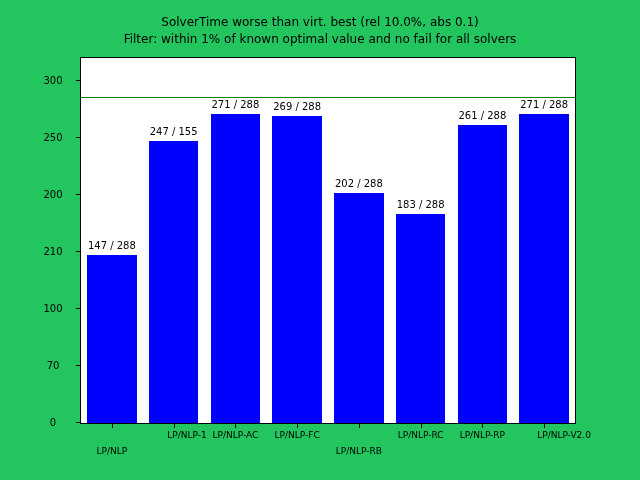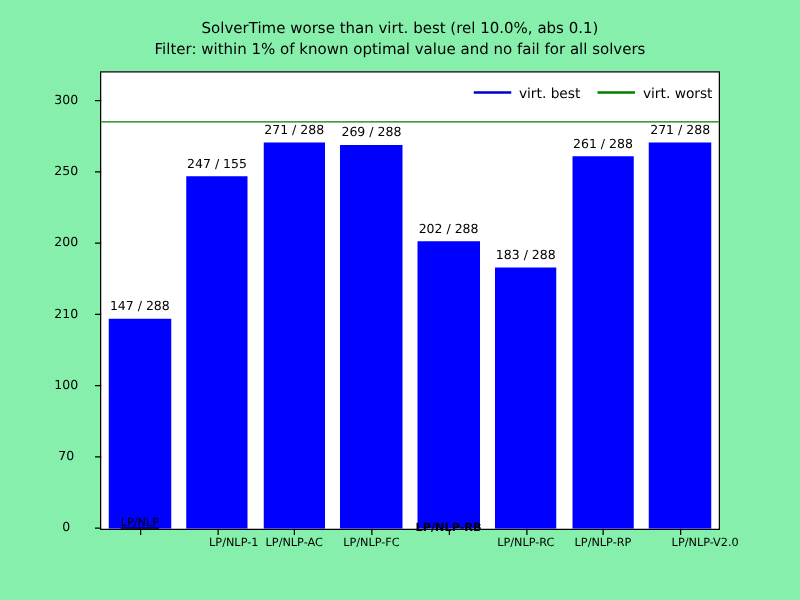--- a/index.html
+++ b/index.html
@@ -10,21 +10,21 @@
   body {
     width: 640px;
     height: 480px;
     font-family: "DejaVu Sans", sans-serif;
     overflow: hidden;
   }
   #figure {
     position: relative;
     width: 640px;
     height: 480px;
-    background: #86efac;
+    background: #22c55e;
   }
   
   #title {
     position: absolute;
     left: 0;
     top: 14px;
     width: 640px;
     text-align: center;
     font-size: 12px;
     color: #000000;
@@ -165,41 +165,31 @@
       <div class="ylabel-txt" style="width: 40px; left: -48px; top: 244.938px;">100</div>
       <div class="ytick" style="bottom: 171.094px;"></div>
       <div class="ylabel-txt" style="width: 40px; left: -48px; top: 187.906px;">210</div>
       <div class="ytick" style="bottom: 228.125px;"></div>
       <div class="ylabel-txt" style="width: 40px; left: -48px; top: 130.875px;">200</div>
       <div class="ytick" style="bottom: 285.156px;"></div>
       <div class="ylabel-txt" style="width: 40px; left: -48px; top: 73.8438px;">250</div>
       <div class="ytick" style="bottom: 342.188px;"></div>
       <div class="ylabel-txt" style="width: 40px; left: -48px; top: 16.8125px;">300</div>
       <div class="xtick" style="left: 30.875px;"></div>
-      <div class="xticklabel" style="width: 100px; left: -19.125px; top: 356px; text-decoration: underline;">LP/NLP</div>
+      <div class="xticklabel" style="width: 100px; left: -19.125px; top: 388px;">LP/NLP</div>
       <div class="xtick" style="left: 92.625px;"></div>
       <div class="xticklabel" style="width: 100px; left: 56px; top: 372px;">LP/NLP-1</div>
       <div class="xtick" style="left: 154.375px;"></div>
       <div class="xticklabel" style="width: 100px; left: 104.375px; top: 372px;">LP/NLP-AC</div>
       <div class="xtick" style="left: 216.125px;"></div>
       <div class="xticklabel" style="width: 100px; left: 166.125px; top: 372px;">LP/NLP-FC</div>
       <div class="xtick" style="left: 277.875px;"></div>
-      <div class="xticklabel" style="width: 100px; left: 227.875px; top: 360px; font-weight: bold;">LP/NLP-RB</div>
+      <div class="xticklabel" style="width: 100px; left: 227.875px; top: 388px;">LP/NLP-RB</div>
       <div class="xtick" style="left: 339.625px;"></div>
       <div class="xticklabel" style="width: 100px; left: 289.625px; top: 372px;">LP/NLP-RC</div>
       <div class="xtick" style="left: 401.375px;"></div>
       <div class="xticklabel" style="width: 100px; left: 351.375px; top: 372px;">LP/NLP-RP</div>
       <div class="xtick" style="left: 463.125px;"></div>
       <div class="xticklabel" style="width: 100px; left: 413.125px; top: 372px; margin-left: 20px;">LP/NLP-V2.0</div>
     </div>
 
-  <div id="legend">
-      <div class="legend-entry">
-        <span class="legend-swatch" style="border-top-color: rgb(0, 0, 204);"></span>
-        <span>virt. best</span>
-      </div>
-      <div class="legend-entry">
-        <span class="legend-swatch" style="border-top-color: rgb(0, 128, 0);"></span>
-        <span>virt. worst</span>
-      </div>
-    </div>
 
 </div>
 
 </body></html>

